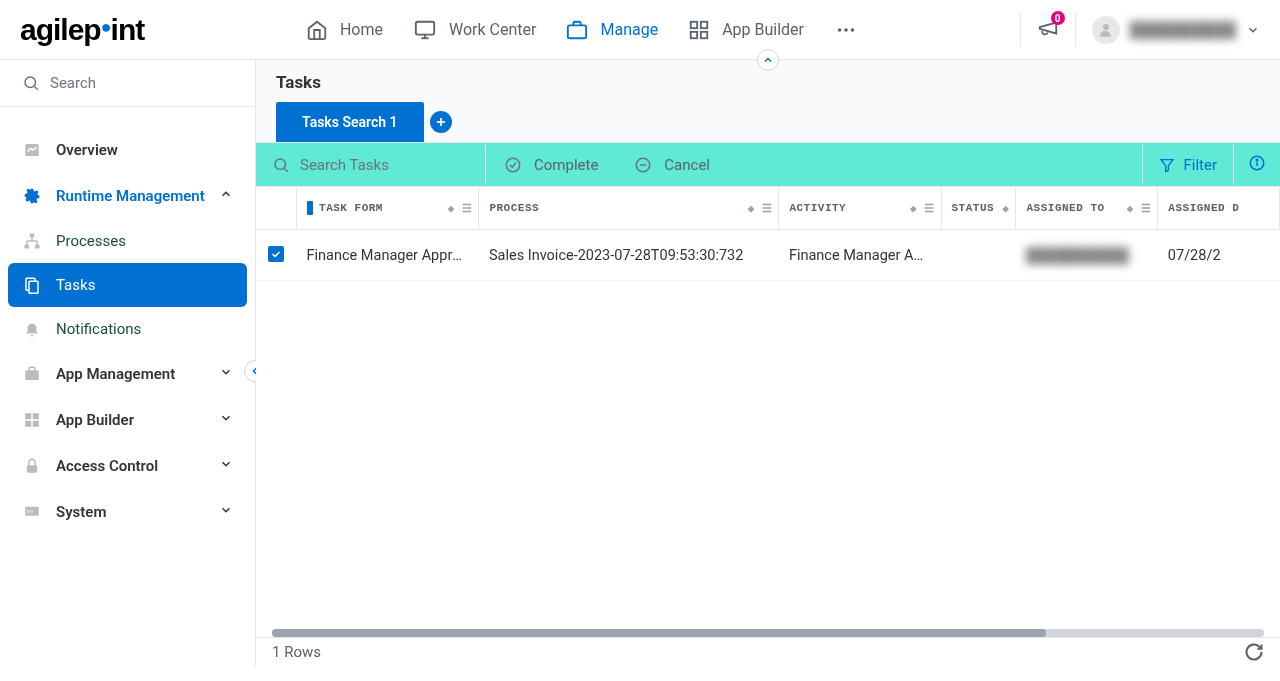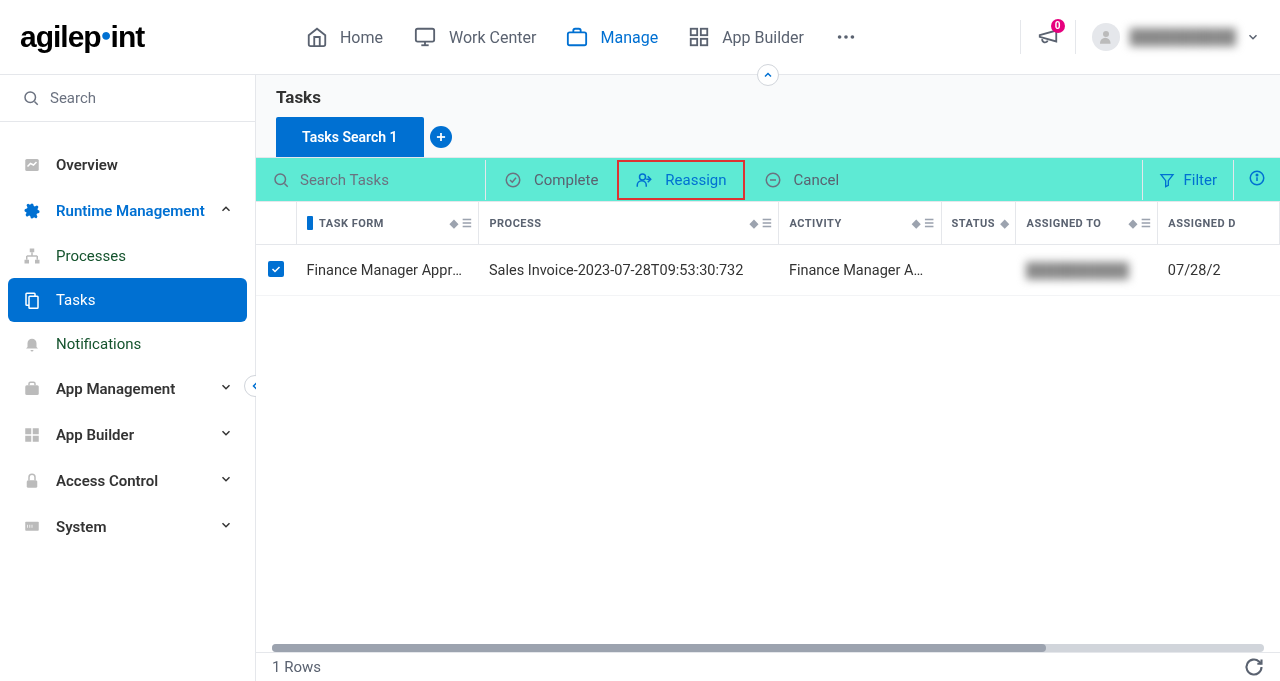--- a/index.html
+++ b/index.html
@@ -1,19 +1,19 @@
 <!DOCTYPE html>
 <html><head>
 <meta charset="utf-8">
 <style>
   * { box-sizing: border-box; margin: 0; padding: 0; }
   body { font-family: -apple-system, BlinkMacSystemFont, "Segoe UI", Roboto, sans-serif; font-size: 14px; color: #333; background: #fff; width: 1280px; height: 681px; overflow: hidden; }
   
   
-  .topnav { height: 75px; display: flex; align-items: center; padding: 6px 20px; border-bottom: 1px solid #e5e7eb; }
+  .topnav { height: 60px; display: flex; align-items: center; padding: 6px 20px; border-bottom: 1px solid #e5e7eb; }
   .logo { font-size: 30px; font-weight: 700; letter-spacing: -1px; color: #000; font-family: "Segoe UI", sans-serif; }
   .logo .dot { color: #0070d2; font-size: 18px; vertical-align: middle; display: inline-block; transform: translateY(-4px); }
   .nav-center { flex: 1; display: flex; justify-content: center; gap: 30px; align-items: center; }
   .nav-item { display: flex; align-items: center; gap: 12px; font-size: 16px; color: #5a6270; cursor: pointer; }
   .nav-item.active { color: #0070d2; }
   .nav-item.active svg { stroke: #0070d2; }
   .nav-right { display: flex; align-items: center; gap: 16px; }
   .badge-wrap { position: relative; }
   .badge { position: absolute; top: -6px; right: -6px; background: #e6007e; color: #fff; font-size: 10px; border-radius: 8px; min-width: 14px; height: 14px; display: flex; align-items: center; justify-content: center; padding: 0 3px; font-weight: bold; }
   .vdivider { width: 1px; height: 34px; background: #e5e7eb; }
@@ -48,21 +48,21 @@
   .search-tasks { display: flex; align-items: center; gap: 10px; padding: 11px 16px; flex: 0 0 230px; color: #6b7280; font-size: 15px; border-right: 1px solid #e5e7eb; }
   .tb-btn { display: flex; align-items: center; gap: 12px; padding: 11px 18px; font-size: 15px; color: #5a6270; cursor: pointer; }
   .tb-btn.highlight { border: 2px solid #d33; margin: 1px; padding: 9px 16px; color: #0070d2; }
   .tb-spacer { flex: 1; }
   .tb-filter { color: #0070d2; display: flex; align-items: center; gap: 8px; padding: 11px 16px; font-size: 15px; cursor: pointer; border-right: 1px solid #e5e7eb; border-left: 1px solid #e5e7eb; text-align: center; }
   .tb-info { padding: 11px 14px; color: #0070d2; cursor: pointer; }
   
   .grid-wrap { background: #fff; flex: 1; display: flex; flex-direction: column; overflow: hidden; margin: 0 0 0 0; }
   .grid { flex: 1; overflow: hidden; }
   .grid table { width: 100%; border-collapse: collapse; table-layout: fixed; }
-  .grid th { text-align: left; font-size: 11px; font-weight: 700; color: #5a6270; letter-spacing: 0.5px; padding: 14px 10px; border-bottom: 1px solid #e5e7eb; border-right: 1px solid #e5e7eb; white-space: nowrap; position: relative; }
+  .grid th { text-align: left; font-size: 11px; font-weight: 700; color: #5a6270; letter-spacing: 0.5px; padding: 14px 10px; border-bottom: 1px solid #e5e7eb; border-right: 1px solid #e5e7eb; white-space: nowrap; position: relative; font-family: Liberation Mono, monospace; }
   .grid th .sorters { position: absolute; right: 6px; top: 50%; transform: translateY(-50%); display: flex; align-items: center; gap: 4px; color: #9ca3af; }
   .grid td { font-size: 14.5px; color: #333; padding: 16px 10px; border-bottom: 1px solid #f3f4f6; white-space: nowrap; overflow: hidden; text-overflow: ellipsis; }
   .grid td.blurred { filter: blur(4px); color: #888; }
   .checkbox { width: 16px; height: 16px; background: #0070d2; border-radius: 2px; display: inline-flex; align-items: center; justify-content: center; }
   .taskform-hdr { display: flex; align-items: center; gap: 6px; }
   .tf-ico { width: 6px; height: 14px; background: #0070d2; border-radius: 1px; }
   
   .grid-footer { border-top: 1px solid #e5e7eb; padding: 4px 16px; display: flex; align-items: center; font-size: 15px; color: #5a6270; background: #fff; }
   .hscroll { height: 8px; background: #d1d5db; border-radius: 4px; margin: 8px 16px 0 16px; position: relative; }
   .hscroll-thumb { position: absolute; left: 0; top: 0; height: 100%; width: 78%; background: #9ca3af; border-radius: 4px; }
@@ -301,29 +301,20 @@
             <line x1="21" y1="21" x2="16.65" y2="16.65"></line>
           </svg>
         <span>Search Tasks</span>
       </div>
       <div class="tb-btn">
         <svg width="18" height="18" viewBox="0 0 24 24" fill="none" stroke="#6b7280" stroke-width="2">
             <circle cx="12" cy="12" r="9"></circle>
             <polyline points="8 12 11 15 16 9"></polyline>
           </svg>
         <span>Complete</span>
-      </div>
-      <div class="tb-btn highlight">
-        <svg width="18" height="18" viewBox="0 0 24 24" fill="none" stroke="#0070d2" stroke-width="2">
-            <circle cx="10" cy="8" r="4"></circle>
-            <path d="M3 21v-2a6 6 0 0112 0v2"></path>
-            <path d="M17 7l4 4-4 4"></path>
-            <line x1="21" y1="11" x2="15" y2="11"></line>
-          </svg>
-        <span>Reassign</span>
       </div>
       <div class="tb-btn">
         <svg width="18" height="18" viewBox="0 0 24 24" fill="none" stroke="#6b7280" stroke-width="2">
             <circle cx="12" cy="12" r="9"></circle>
             <line x1="8" y1="12" x2="16" y2="12"></line>
           </svg>
         <span>Cancel</span>
       </div>
       <div class="tb-spacer"></div>
       <div class="tb-filter">

